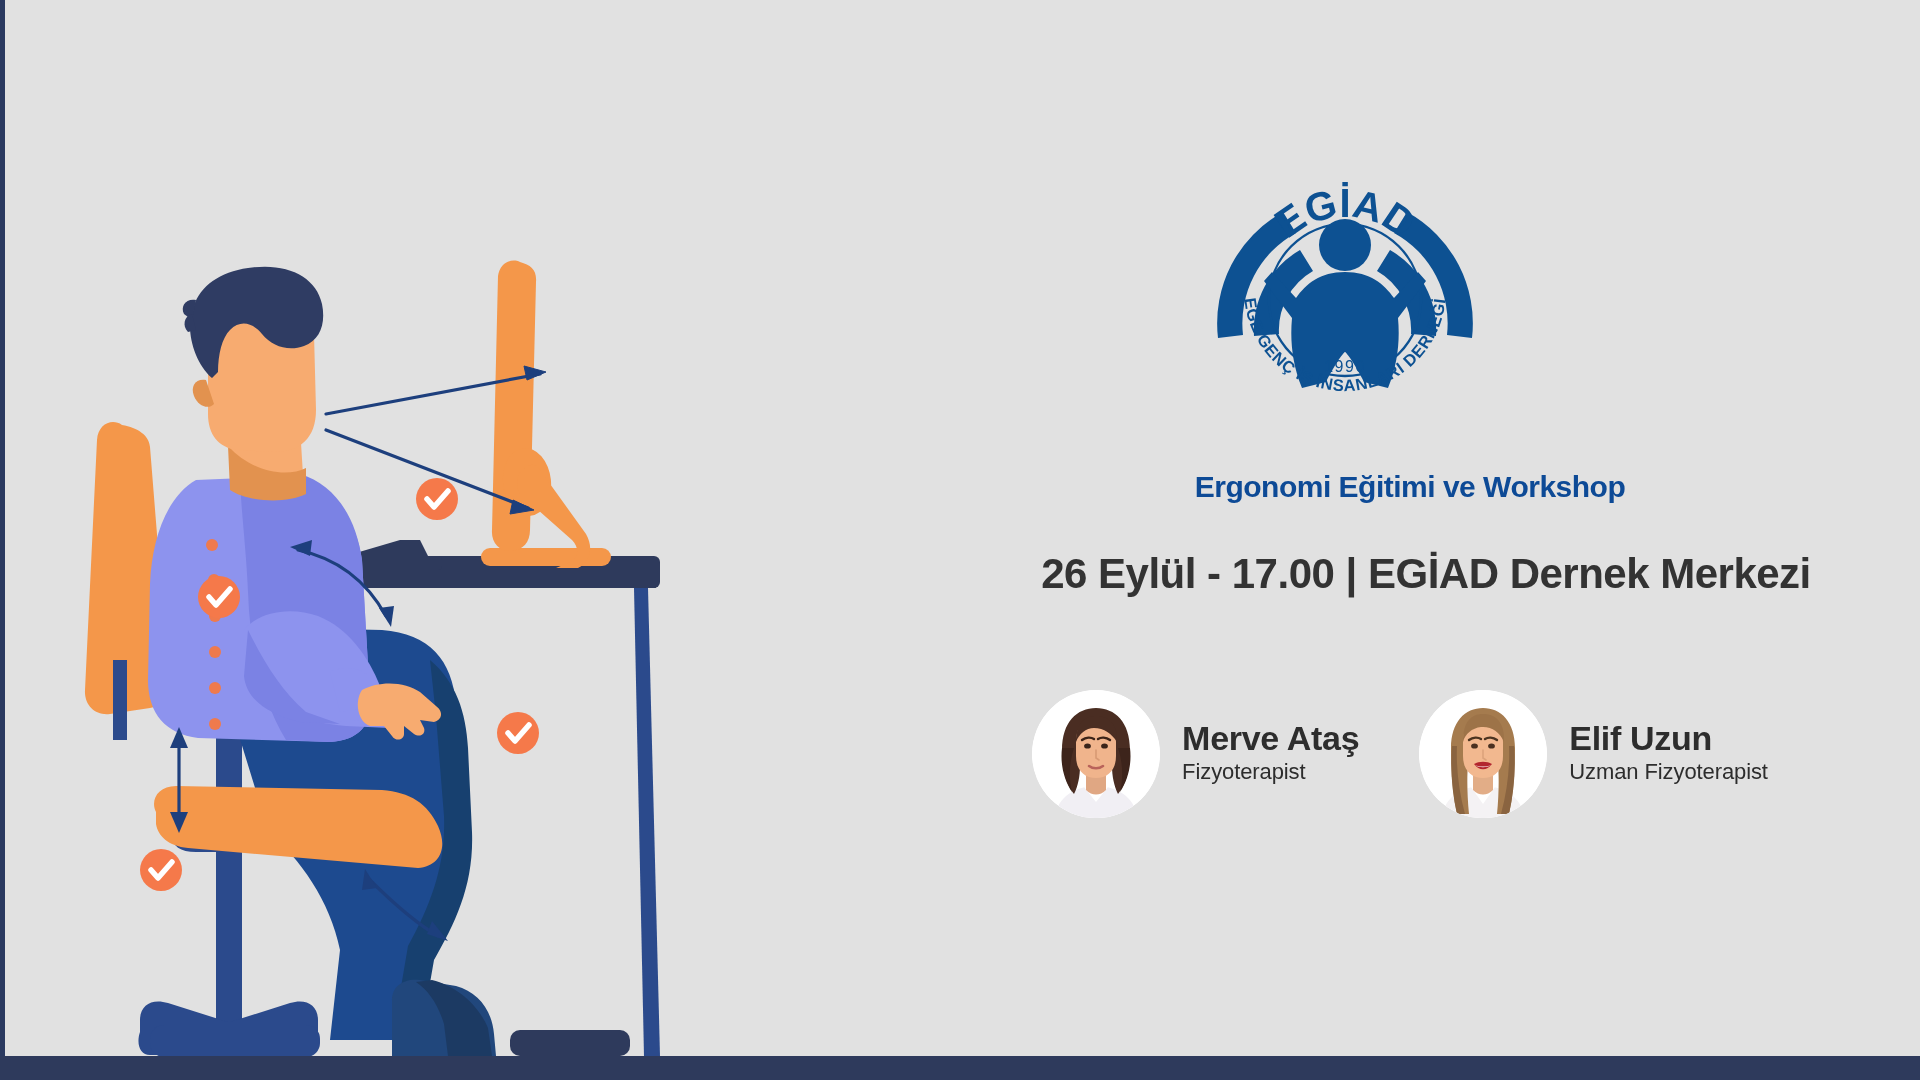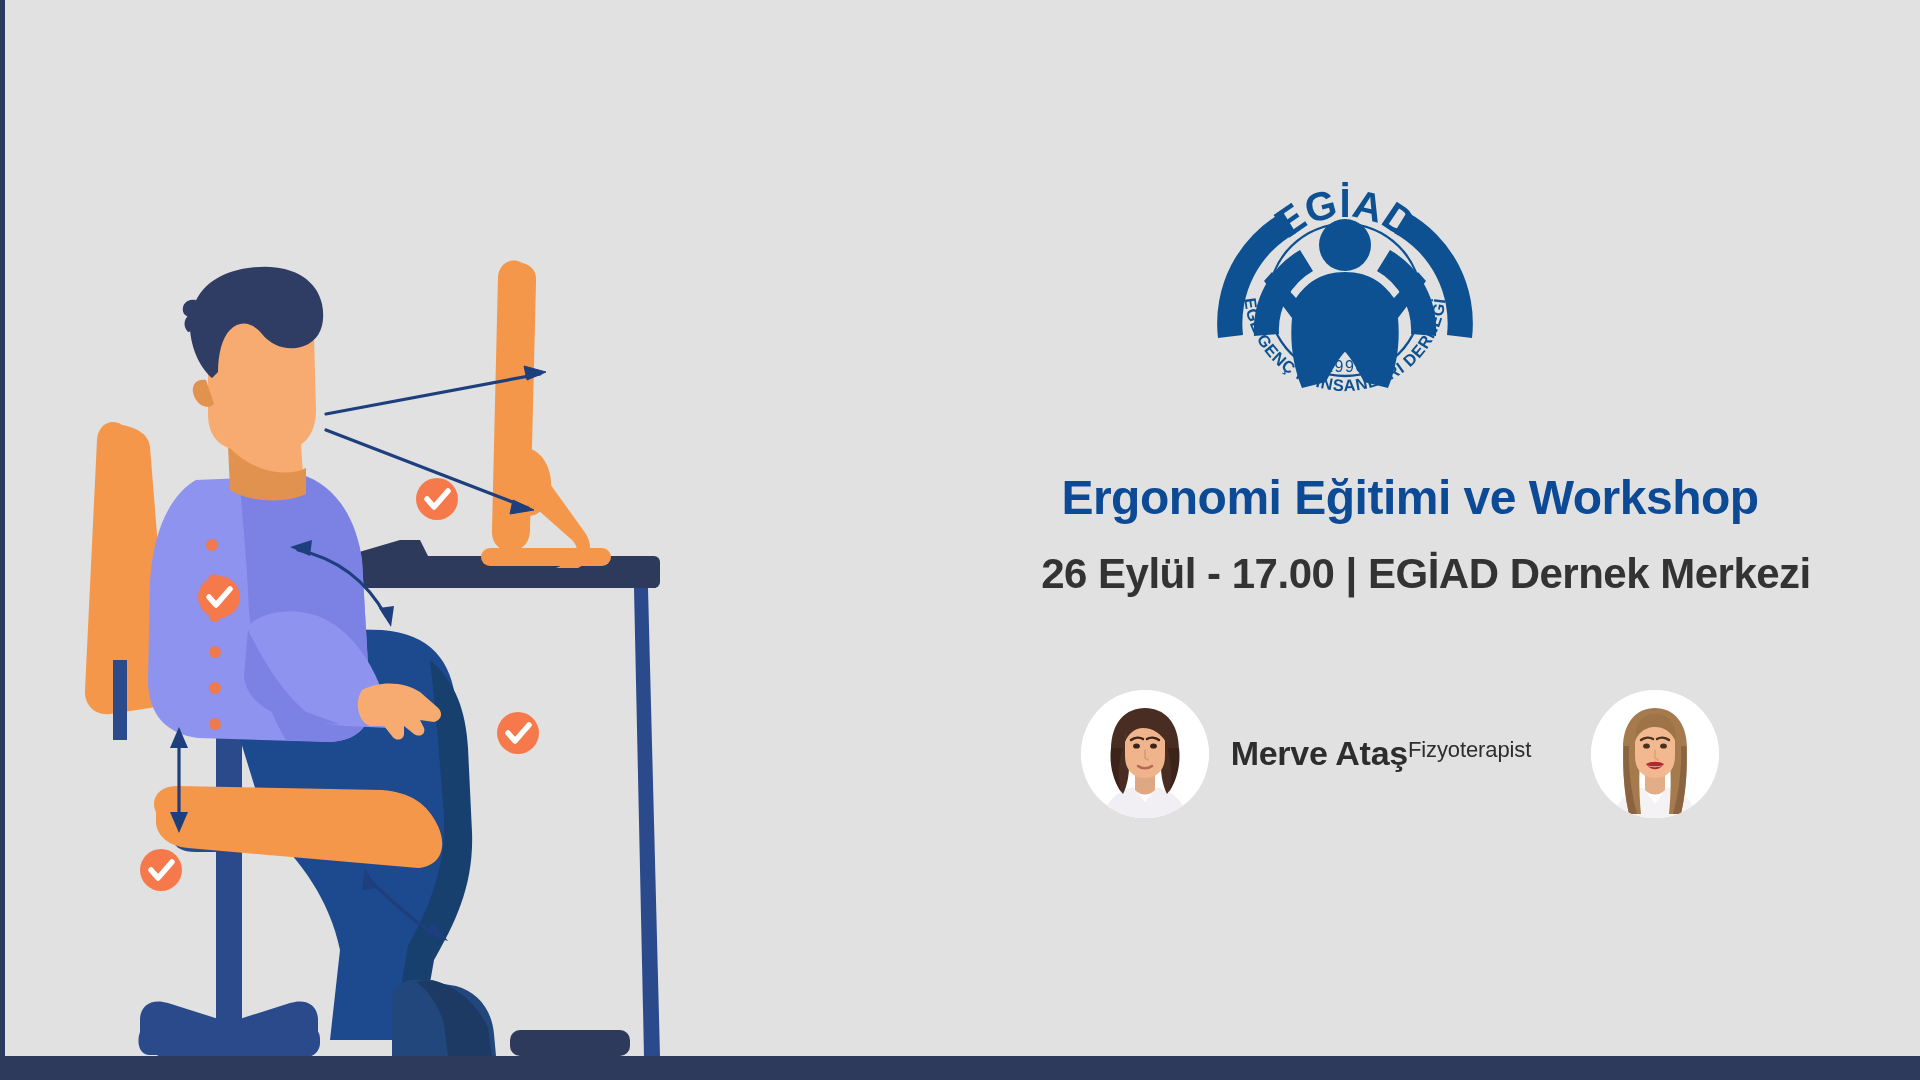--- a/index.html
+++ b/index.html
@@ -20,21 +20,21 @@
   .illus{position:absolute;left:0;top:0;width:860px;height:1080px;}
 
   
   .content{position:absolute;left:900px;top:0;width:1020px;height:1080px;}
 
   .logo-wrap{position:absolute;left:310px;top:150px;width:270px;height:260px;}
 
   .title{
     position:absolute;left:0;top:470px;width:1020px;
     text-align:center;
-    font-size:48px;font-weight:bold;color:#0d4a96;
+    font-size:30px;font-weight:bold;color:#0d4a96;
     letter-spacing:-0.5px;
     white-space:nowrap;
   }
   .subtitle{
     position:absolute;left:16px;top:550px;width:1020px;
     text-align:center;
     font-size:42px;font-weight:bold;color:#333333;
     letter-spacing:-0.5px;
     white-space:nowrap;
   }
@@ -42,21 +42,21 @@
   .speakers{
     position:absolute;left:-60px;top:690px;width:1120px;
     display:flex;justify-content:center;align-items:center;gap:60px;
   }
   .speaker{display:flex;align-items:center;gap:22px;}
   .avatar{
     width:128px;height:128px;border-radius:50%;
     background:#ffffff;
     overflow:hidden;position:relative;flex:0 0 auto;
   }
-  .sp-text{display:flex;flex-direction:row;justify-content:center;}
+  .sp-text{display:flex;flex-direction:column;justify-content:center;}
   .sp-name{font-size:34px;font-weight:bold;color:#2d2d2d;line-height:1.1;letter-spacing:-0.3px;white-space:nowrap;}
   .sp-role{font-size:22px;font-weight:normal;color:#2d2d2d;line-height:1.4;letter-spacing:-0.1px;white-space:nowrap;}
 </style>
 </head>
 <body>
 
 <div class="stage">
 
   <div class="illus">
     <svg viewBox="0 0 860 1080" width="860" height="1080" xmlns="http://www.w3.org/2000/svg">
@@ -295,20 +295,24 @@
 
               <path d="M55 74 C 60 71, 68 71, 73 74 C 68 81, 60 81, 55 74 Z" fill="#b3272e"></path>
               <path d="M56 75 C 61 77, 67 77, 72 75 C 68 78, 60 78, 56 75 Z" fill="#ffffff"></path>
 
               <path d="M44 52 C 44 32, 52 24, 64 24 C 78 24, 86 34, 85 52 C 81 42, 72 36, 62 37 C 53 38, 46 44, 44 52 Z" fill="#9d7348"></path>
               <path d="M33 56 C 31 78, 33 102, 38 124 L 46 124 C 40 102, 37 78, 38 56 Z" fill="#8a6440"></path>
               <path d="M95 56 C 97 78, 95 102, 90 124 L 82 124 C 88 102, 91 78, 90 56 Z" fill="#8a6440"></path>
             </g>
           </svg>
         </div>
+        <div class="sp-text">
+          <div class="sp-name">Elif Uzun</div>
+          <div class="sp-role">Uzman Fizyoterapist</div>
+        </div>
       </div>
 
     </div>
   </div>
 
   <div class="border-left"></div>
   <div class="border-bottom"></div>
 
 </div>
 

